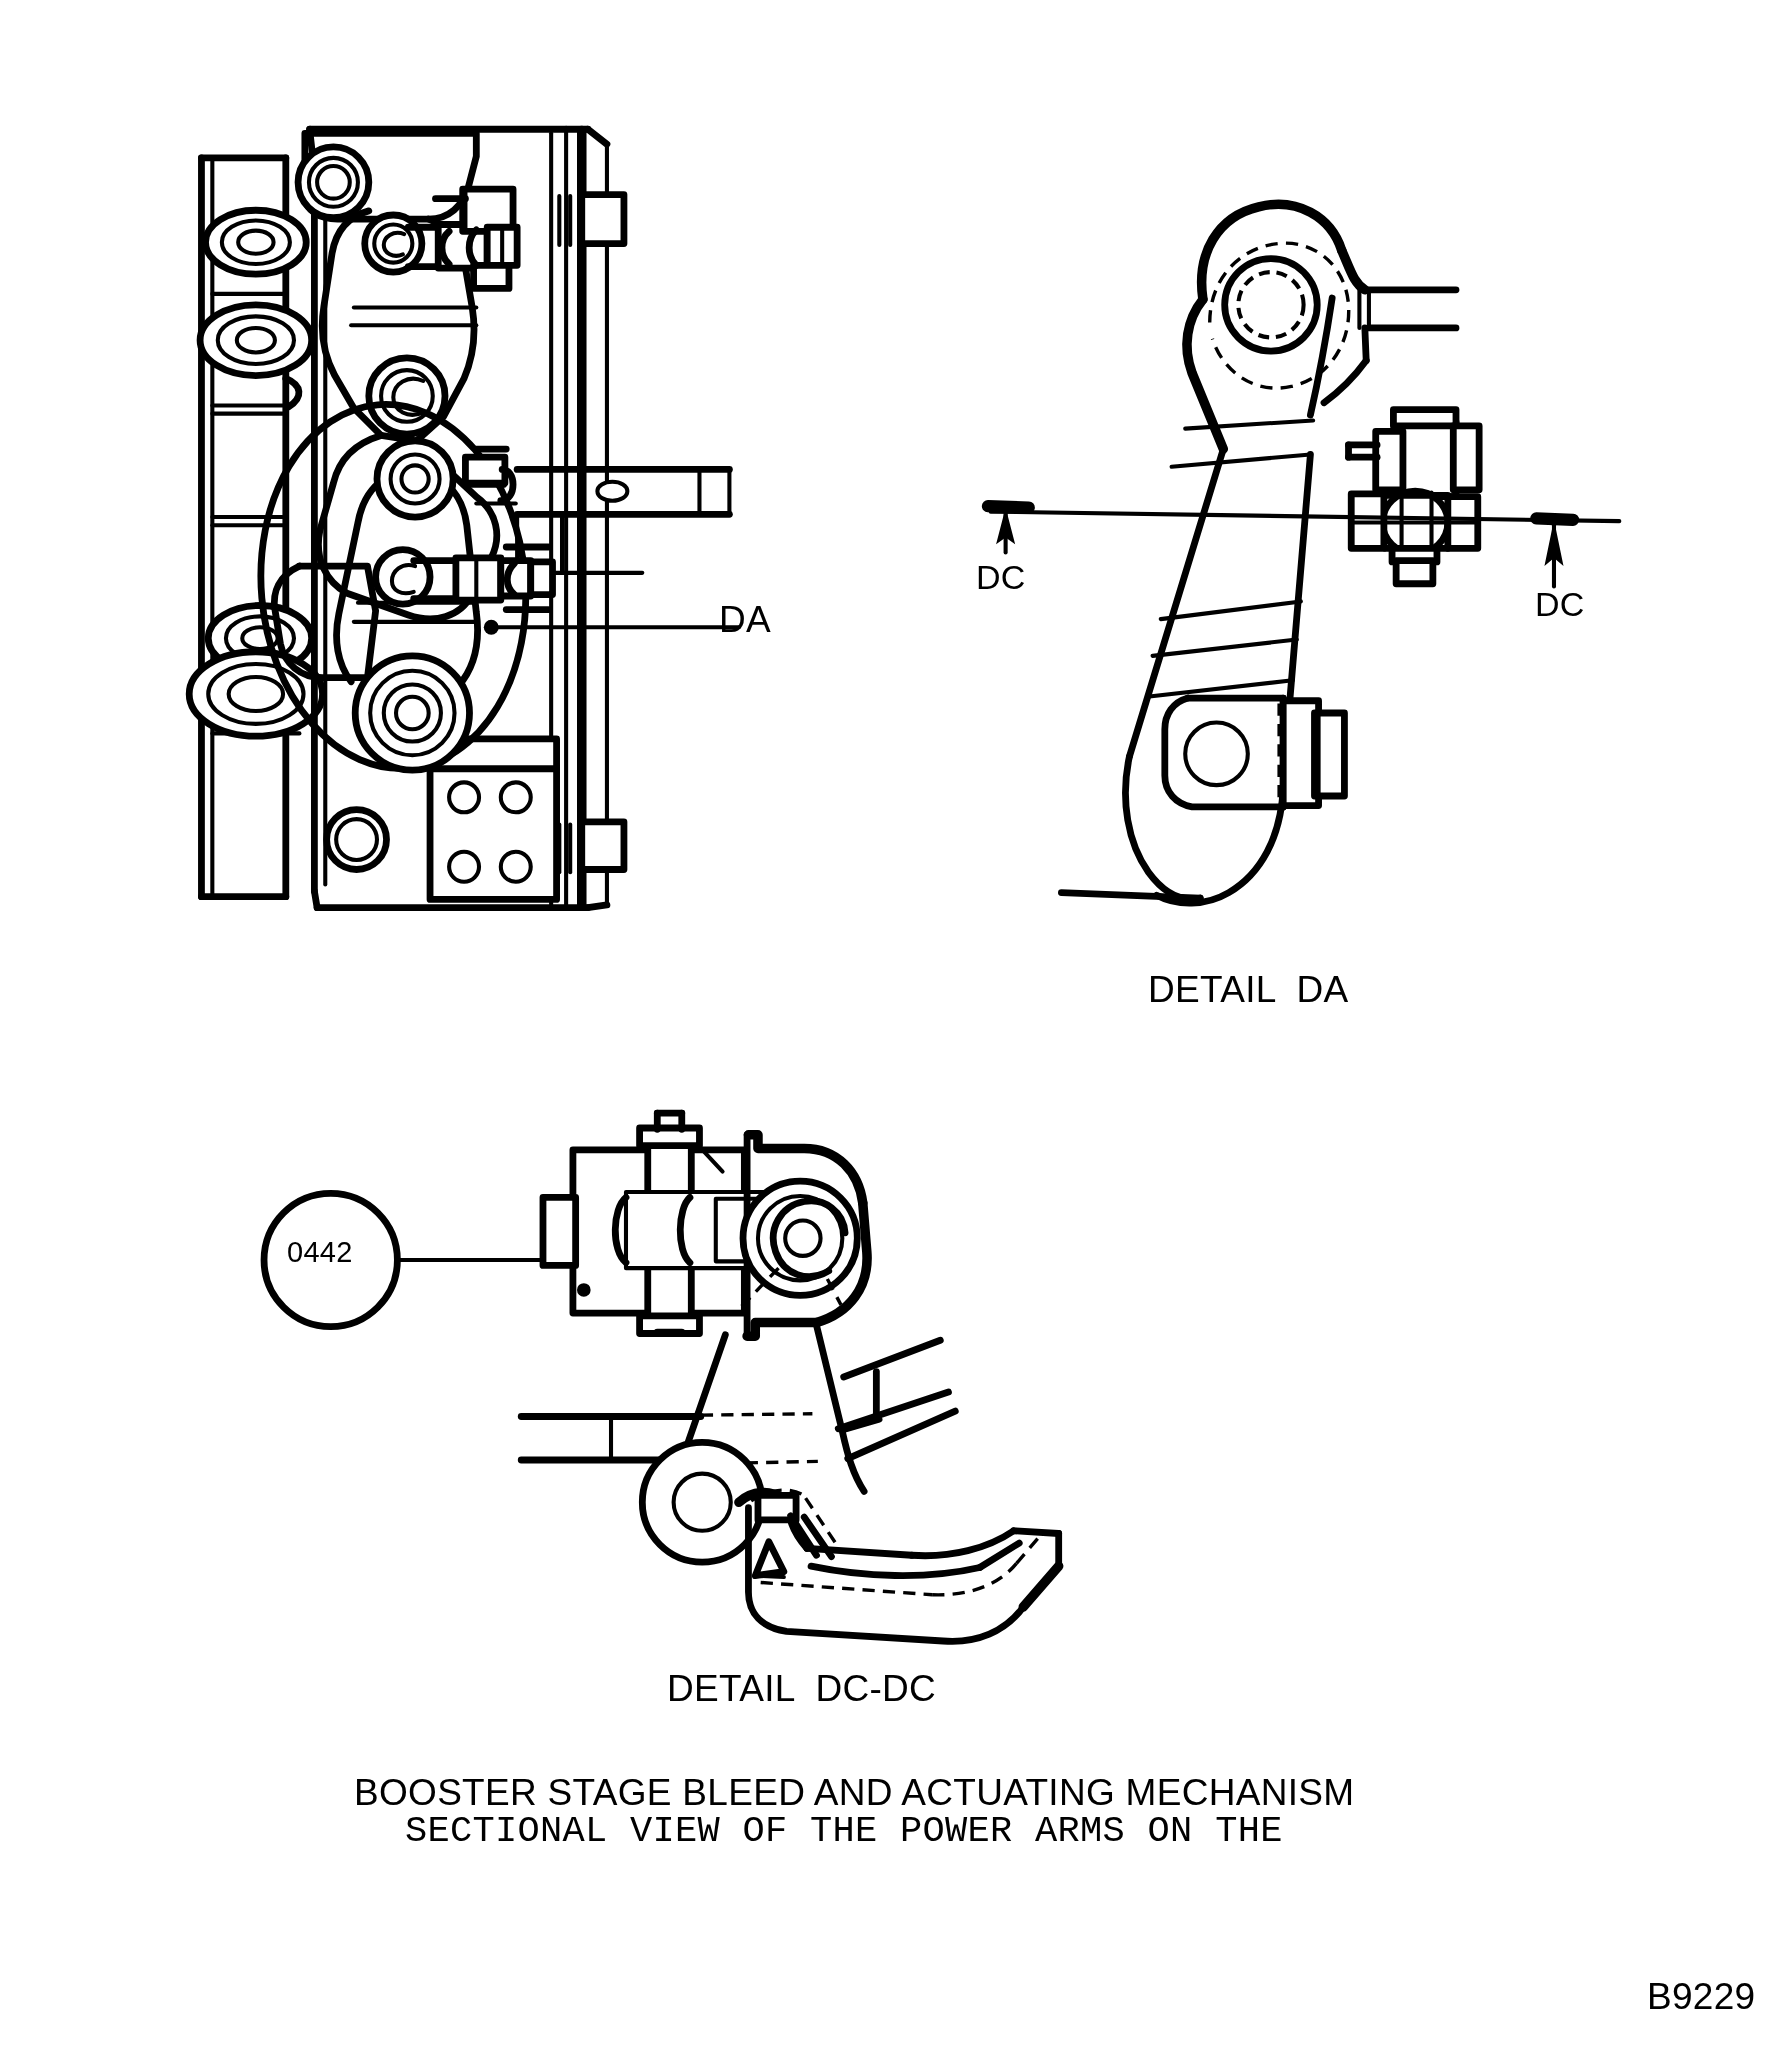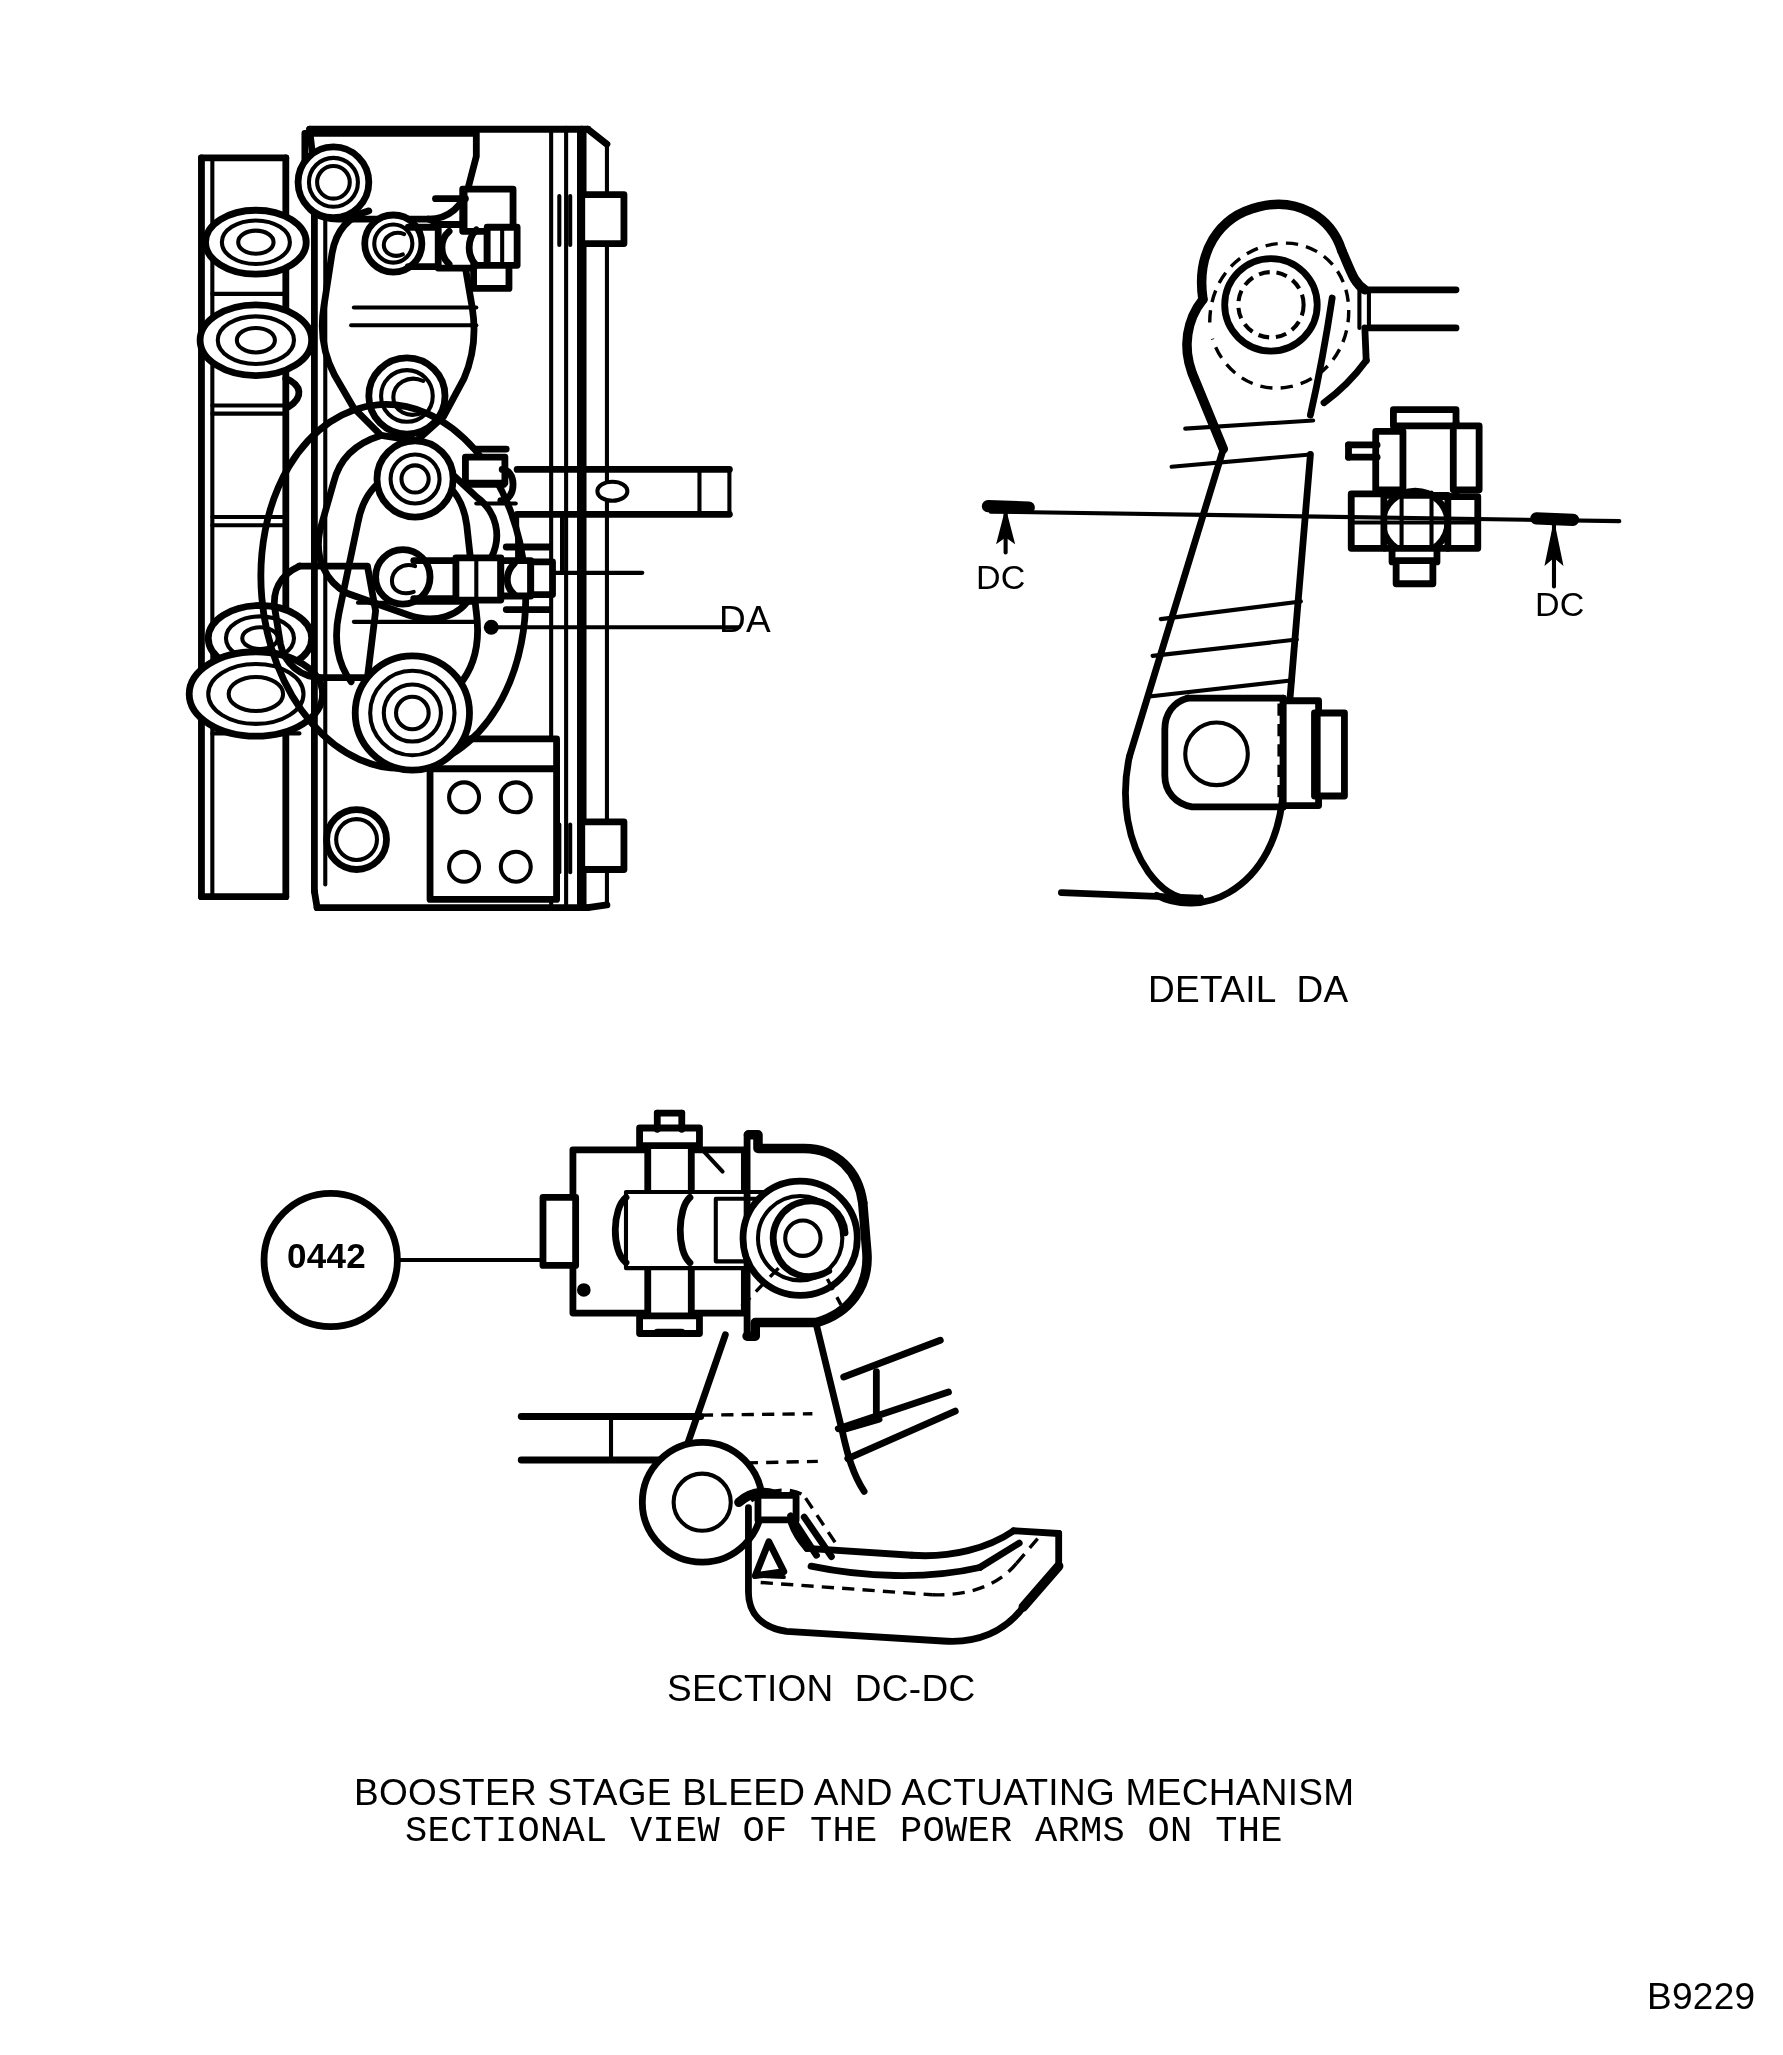--- a/index.html
+++ b/index.html
@@ -45,24 +45,23 @@
     left: 1535px;
     top: 585px;
   }
   .lbl-detail-da {
     font-size: 37px;
     left: 1148px;
     top: 951px;
     margin-top: 18px;
   }
   .lbl-balloon {
-    font-size: 35px;
+    font-size: 29px;
     left: 287px;
     top: 1236px;
-    font-weight: bold;
   }
   .lbl-section-dc {
     font-size: 37px;
     left: 667px;
     top: 1668px;
   }
   .lbl-title-1 {
     font-size: 37px;
     left: 405px;
     top: 1810px;
@@ -520,20 +519,20 @@
 <div class="txt lbl-da">DA</div>
 
 <div class="txt lbl-dc-left">DC</div>
 
 <div class="txt lbl-dc-right">DC</div>
 
 <div class="txt lbl-detail-da">DETAIL  DA</div>
 
 <div class="txt lbl-balloon">0442</div>
 
-<div class="txt lbl-section-dc">SECTION  DC-DC</div>
+<div class="txt lbl-section-dc">DETAIL  DC-DC</div>
 
 <div class="txt lbl-title-1">SECTIONAL VIEW OF THE POWER ARMS ON THE</div>
 
 <div class="txt lbl-title-2">BOOSTER STAGE BLEED AND ACTUATING MECHANISM</div>
 
 <div class="txt lbl-drawing-no">B9229</div>
 
 
 </body></html>

